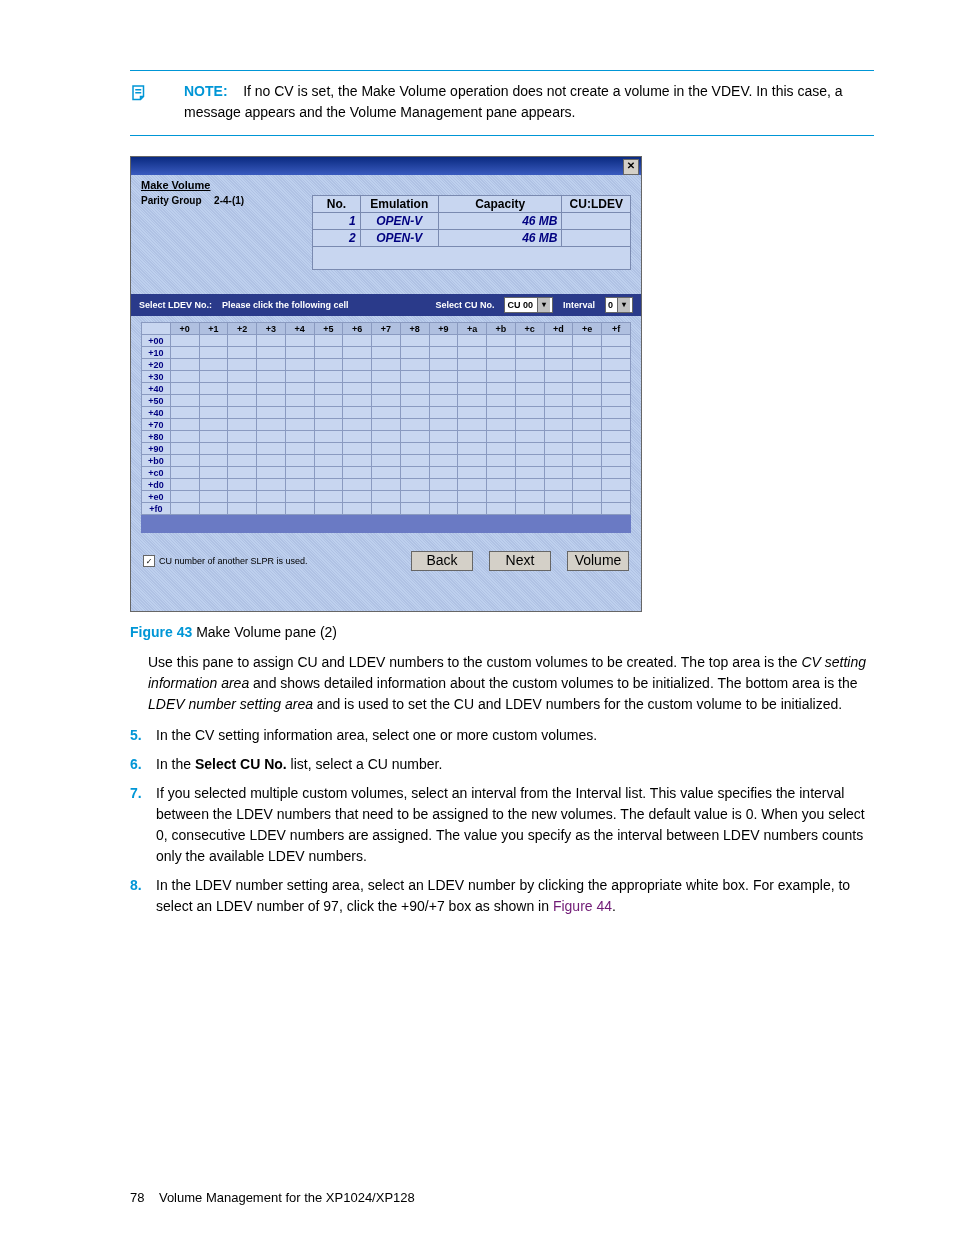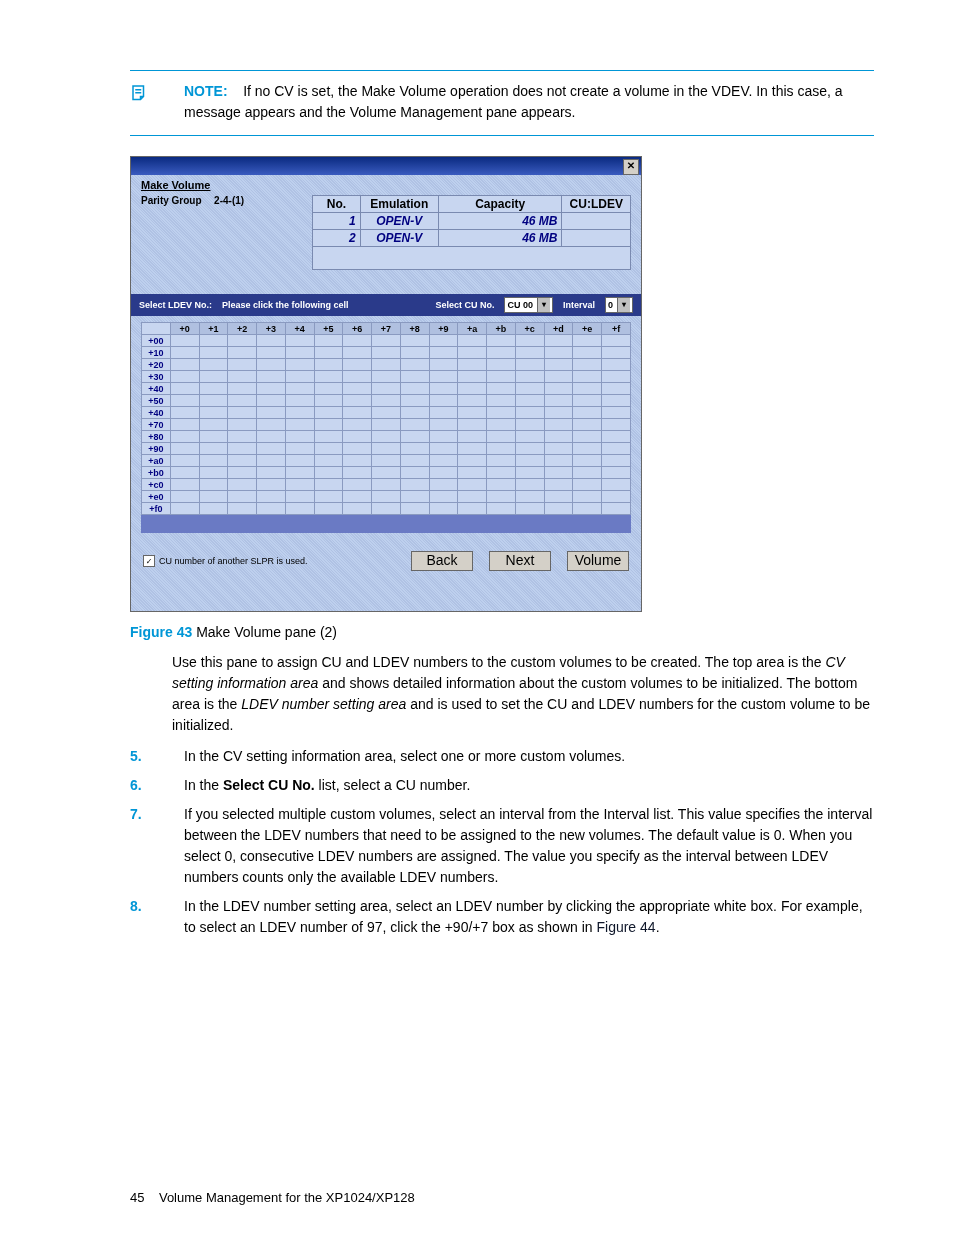--- a/index.html
+++ b/index.html
@@ -187,21 +187,21 @@
     line-height: 16px;
     margin-left: 10px;
   }
   
   .fig-cap {
     font-size: 14px;
     margin: 4px 0 12px 0;
   }
   .fig-label { color: #0096d6; font-weight: bold; }
   .body-indent {
-    margin-left: 42px;
+    margin-left: 18px;
     font-size: 14px;
     line-height: 1.5;
   }
   .p { margin: 0 0 10px 0; }
   ol.steps {
     list-style: none;
     padding: 0;
     margin: 0;
     font-size: 14px;
     line-height: 1.5;
@@ -209,22 +209,22 @@
   ol.steps li {
     display: flex;
     margin-bottom: 8px;
   }
   ol.steps .num {
     width: 26px;
     flex-shrink: 0;
     color: #0096d6;
     font-weight: bold;
   }
-  ol.steps .txt { flex: 1; margin-left: 28px; }
-  .link { color: #0f172a; }
+  ol.steps .txt { flex: 1; }
+  .link { color: #701a75; }
   .italic { font-style: italic; }
   .bold { font-weight: bold; }
   .footer {
     position: absolute;
     bottom: 30px;
     left: 130px;
     font-size: 13px;
   }
 </style>
 </head>
@@ -504,59 +504,59 @@
                 <td></td>
                 <td></td>
                 <td></td>
                 <td></td>
                 <td></td>
                 <td></td>
                 <td></td>
                 <td></td>
               </tr>
               <tr>
-                <td class="rowh">+a0</td>
-                <td></td>
-                <td></td>
-                <td></td>
-                <td></td>
-                <td></td>
-                <td></td>
-                <td></td>
-                <td></td>
-                <td></td>
-                <td></td>
-                <td></td>
-                <td></td>
-                <td></td>
-                <td></td>
-                <td></td>
-                <td></td>
-              </tr>
-              <tr>
                 <td class="rowh">+b0</td>
                 <td></td>
                 <td></td>
                 <td></td>
                 <td></td>
                 <td></td>
                 <td></td>
                 <td></td>
                 <td></td>
                 <td></td>
                 <td></td>
                 <td></td>
                 <td></td>
                 <td></td>
                 <td></td>
                 <td></td>
                 <td></td>
               </tr>
               <tr>
                 <td class="rowh">+c0</td>
+                <td></td>
+                <td></td>
+                <td></td>
+                <td></td>
+                <td></td>
+                <td></td>
+                <td></td>
+                <td></td>
+                <td></td>
+                <td></td>
+                <td></td>
+                <td></td>
+                <td></td>
+                <td></td>
+                <td></td>
+                <td></td>
+              </tr>
+              <tr>
+                <td class="rowh">+d0</td>
                 <td></td>
                 <td></td>
                 <td></td>
                 <td></td>
                 <td></td>
                 <td></td>
                 <td></td>
                 <td></td>
                 <td></td>
                 <td></td>
@@ -650,16 +650,16 @@
     </li>
     <li>
       <span class="num">8.</span>
       <span class="txt">
         <span>In the LDEV number setting area, select an LDEV number by clicking the appropriate white box. For example, to select an LDEV number of 97, click the +90/+7 box as shown in </span><span class="link">Figure 44</span><span>.</span>
       </span>
     </li>
   </ol>
 
   <div class="footer">
-    <span>45</span>&nbsp;&nbsp;&nbsp;&nbsp;<span>Volume Management for the XP1024/XP128</span>
+    <span>78</span>&nbsp;&nbsp;&nbsp;&nbsp;<span>Volume Management for the XP1024/XP128</span>
   </div>
 
 </div>
 
 </body></html>

